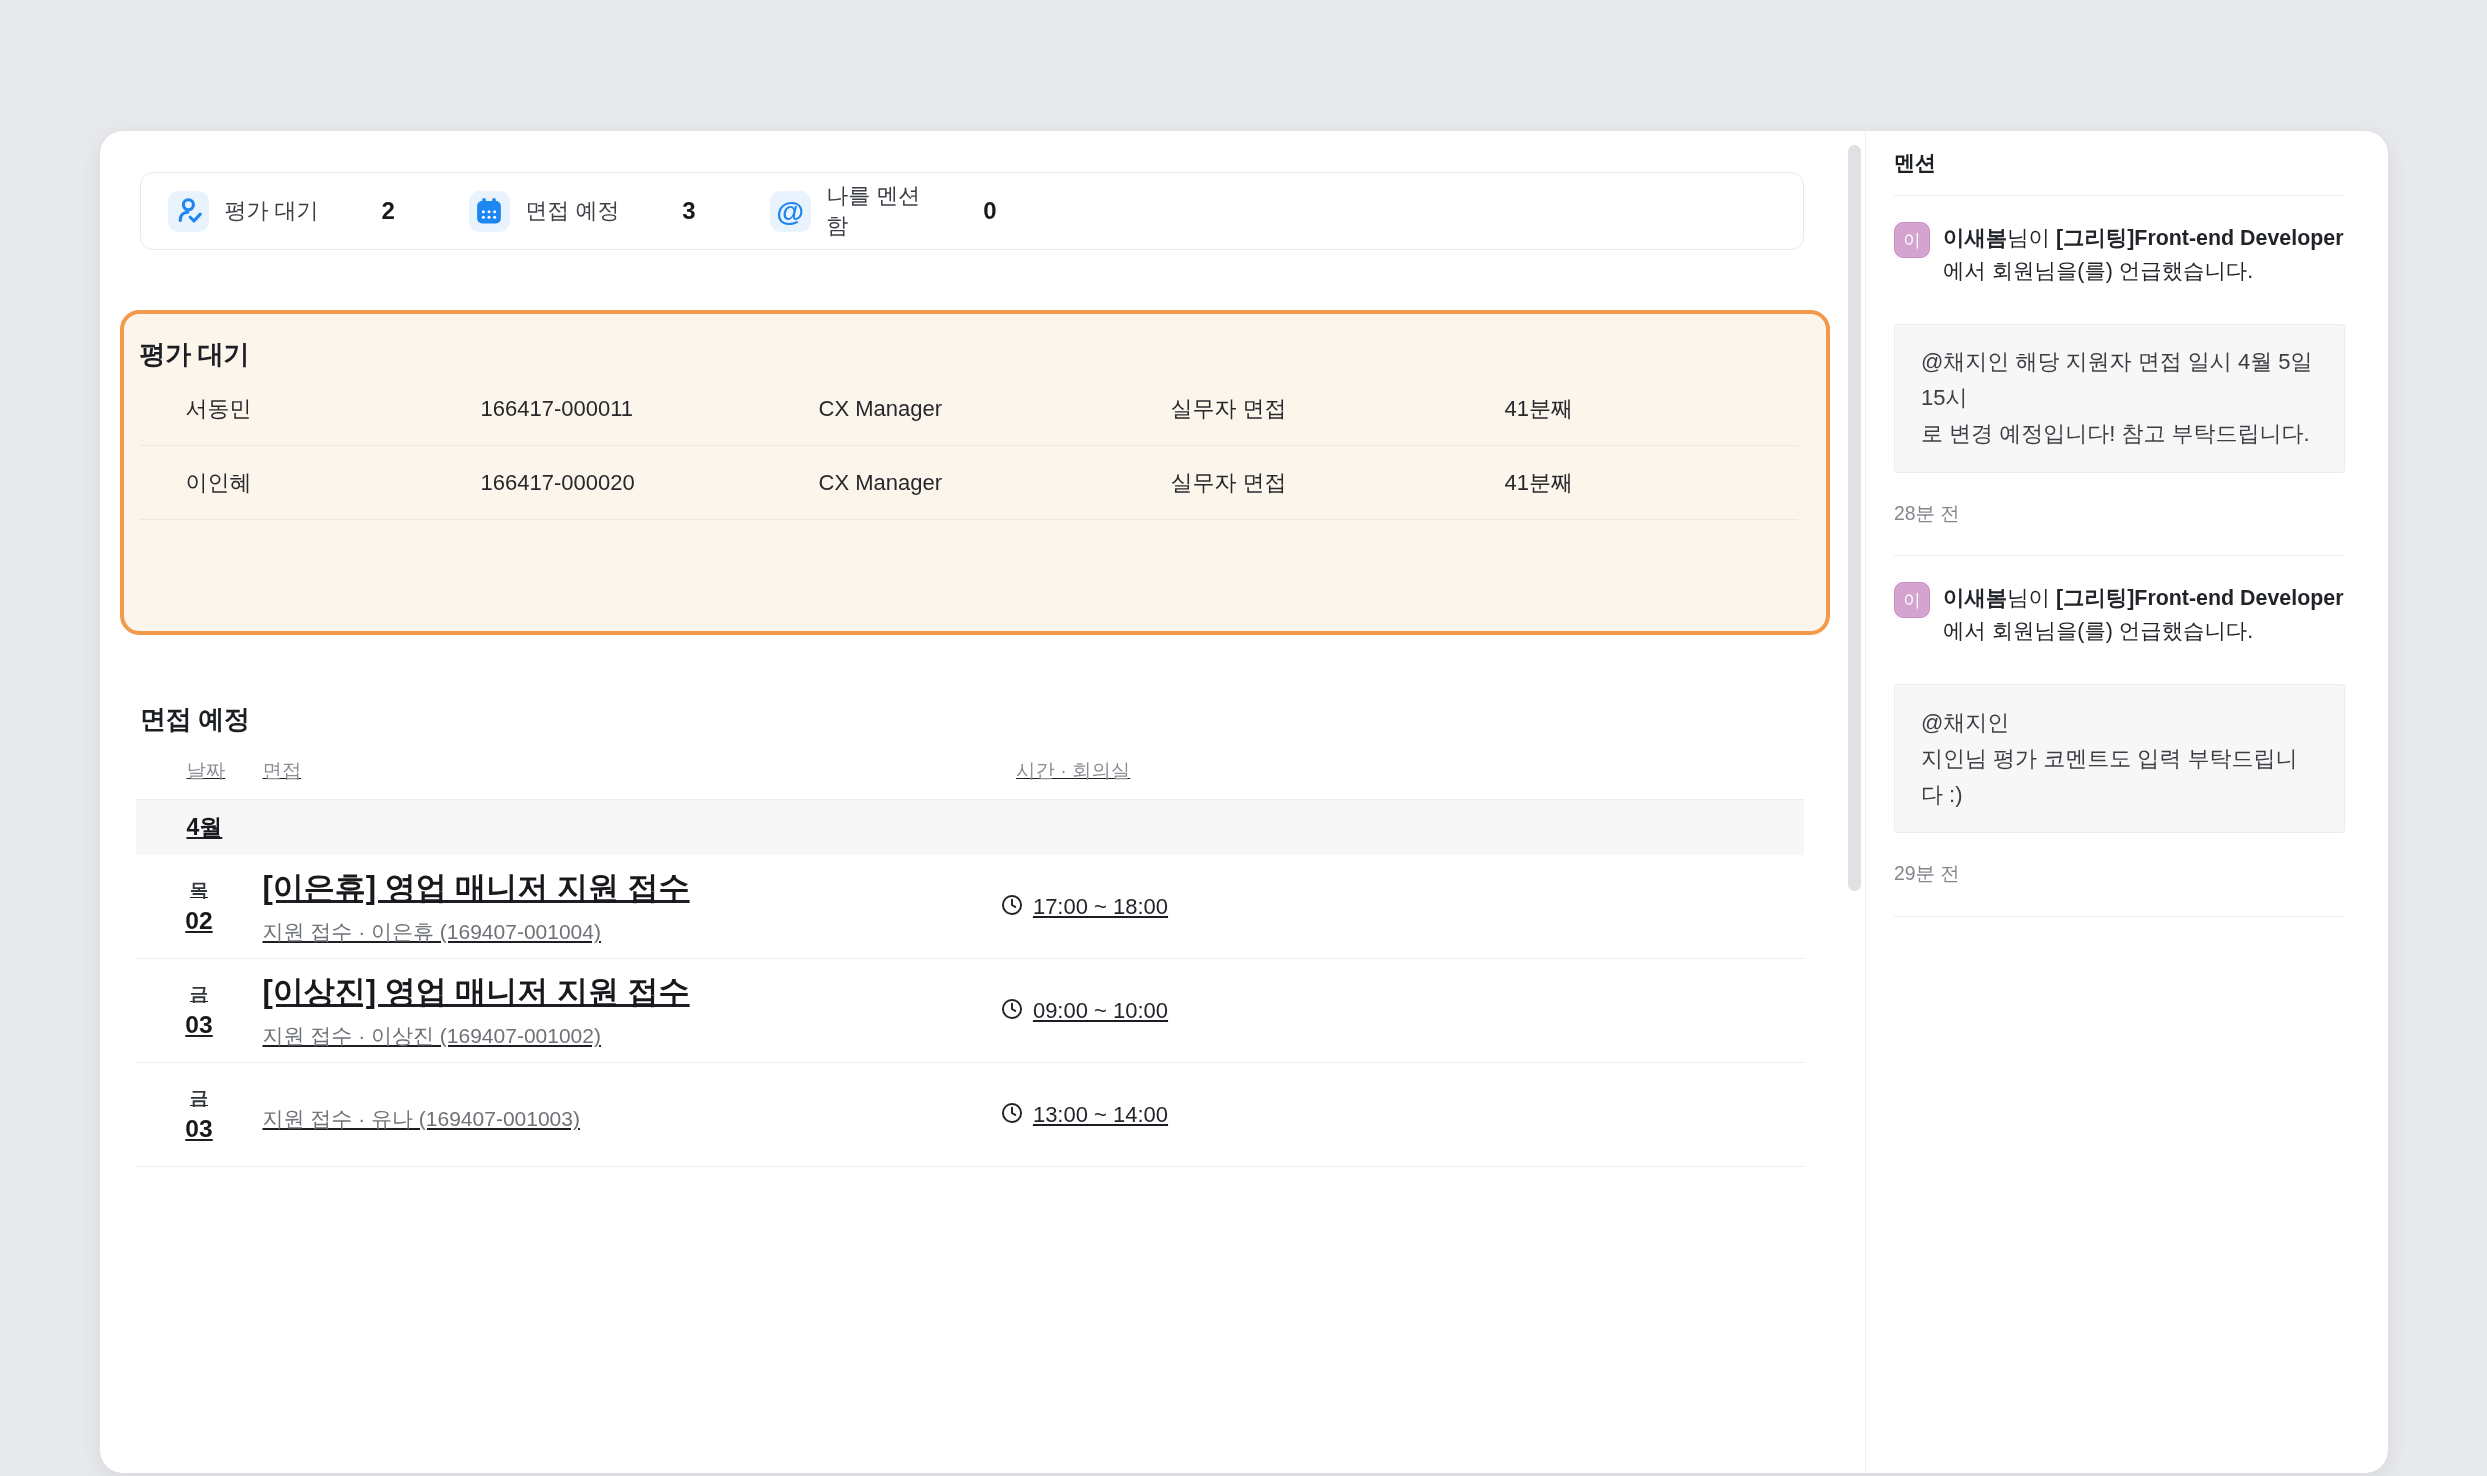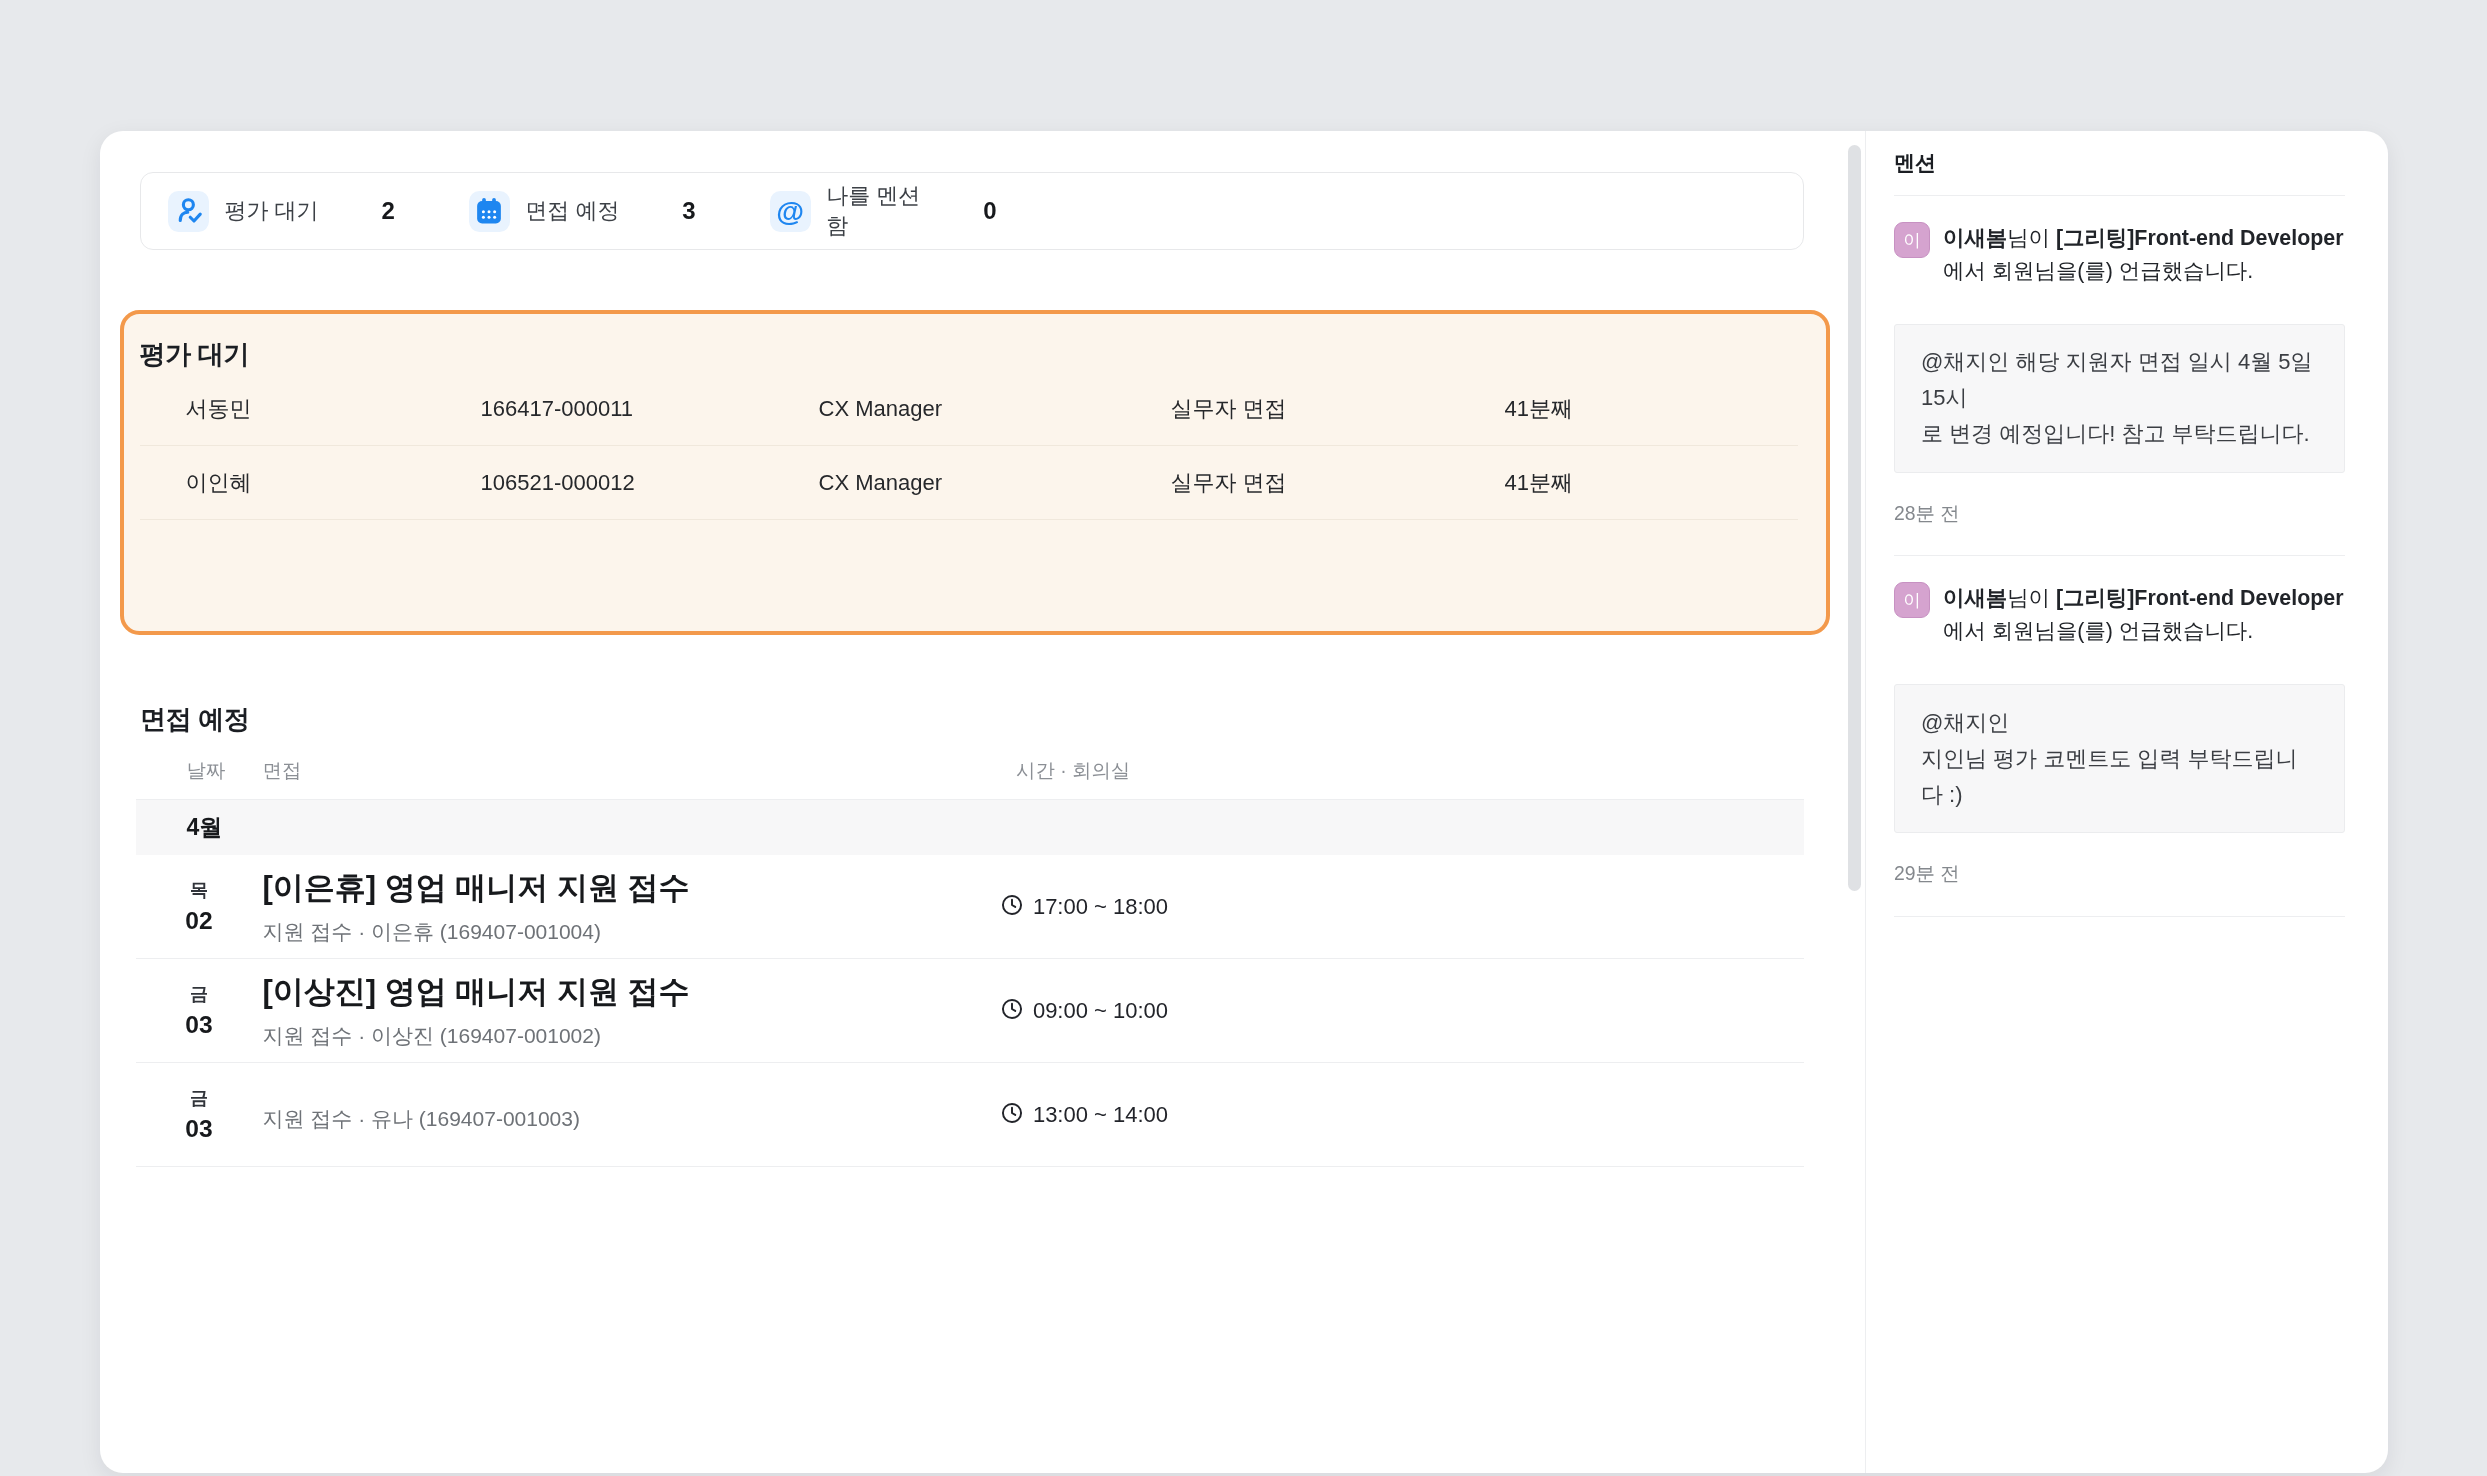--- a/index.html
+++ b/index.html
@@ -71,21 +71,21 @@
   }
   .eval-head { margin-top:40px; height:54px; font-size:19.4px; color:#93897C;
     border-bottom:1.3px solid #F0E8DC; width:1658px; }
   .eval-row { height:74px; font-size:22px; color:#26282B;
     border-bottom:1.3px solid #F0E8DC; width:1658px; cursor:pointer; }
   .eval-row:last-child { border-bottom:1.3px solid #F0E8DC; }
 
   
   .iv-section { margin-top:67px; }
   .iv-title { font-size:26px; font-weight:700; letter-spacing:-0.3px; }
-  .iv-table { margin:5.2px 0 0 -4.5px; width:1668px; }
+  .iv-table { margin:5.2px 0 0 -4.5px; width:1668px;text-decoration:underline; }
   .iv-grid { display:grid; grid-template-columns:127px 738px 1fr; align-items:center; }
   .iv-head { height:57px; font-size:19.4px; color:#8B8F95; }
   .iv-head .c1 { text-align:left; padding-left:51px; }
   .iv-head .c3 { padding-left:15.5px; }
   .iv-group { height:56px; background:#F7F7F8; border-top:1.3px solid #EDEEF0;
     display:flex; align-items:center; padding-left:51px;
     font-size:23px; font-weight:700; color:#17191C; }
   .iv-row { height:104px; border-bottom:1.3px solid #EDEEF0; cursor:pointer; }
   .iv-date { text-align:center; display:flex; flex-direction:column; align-items:center; justify-content:center; gap:5.2px; }
   .iv-day { font-size:18px; font-weight:700; color:#31343A; }
@@ -172,21 +172,21 @@
         <div class="eval-title">평가 대기</div>
         <div class="eval-grid eval-row">
           <span>서동민</span>
           <span>166417-000011</span>
           <span>CX Manager</span>
           <span>실무자 면접</span>
           <span>41분째</span>
         </div>
         <div class="eval-grid eval-row">
           <span>이인혜</span>
-          <span>106521-000012</span>
+          <span>166417-000020</span>
           <span>CX Manager</span>
           <span>실무자 면접</span>
           <span>41분째</span>
         </div>
       </div>
 
       <div class="iv-section">
         <div class="iv-title">면접 예정</div>
         <div class="iv-table">
           <div class="iv-grid iv-head">

